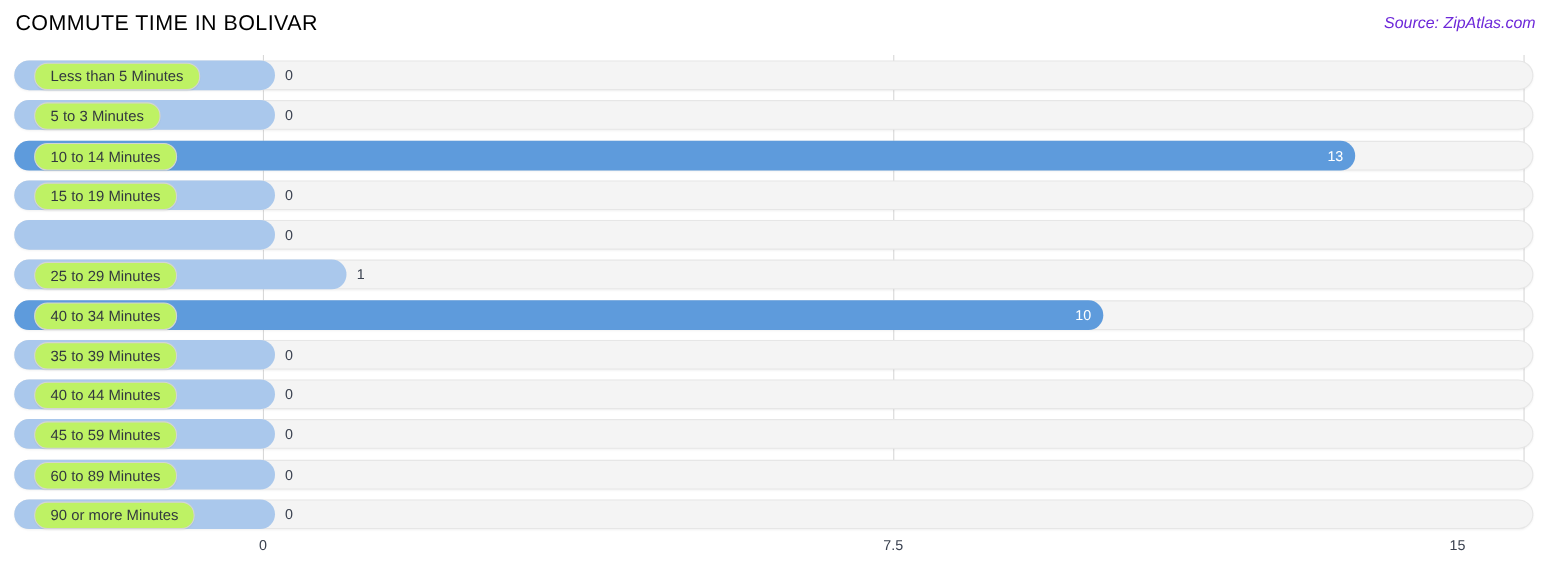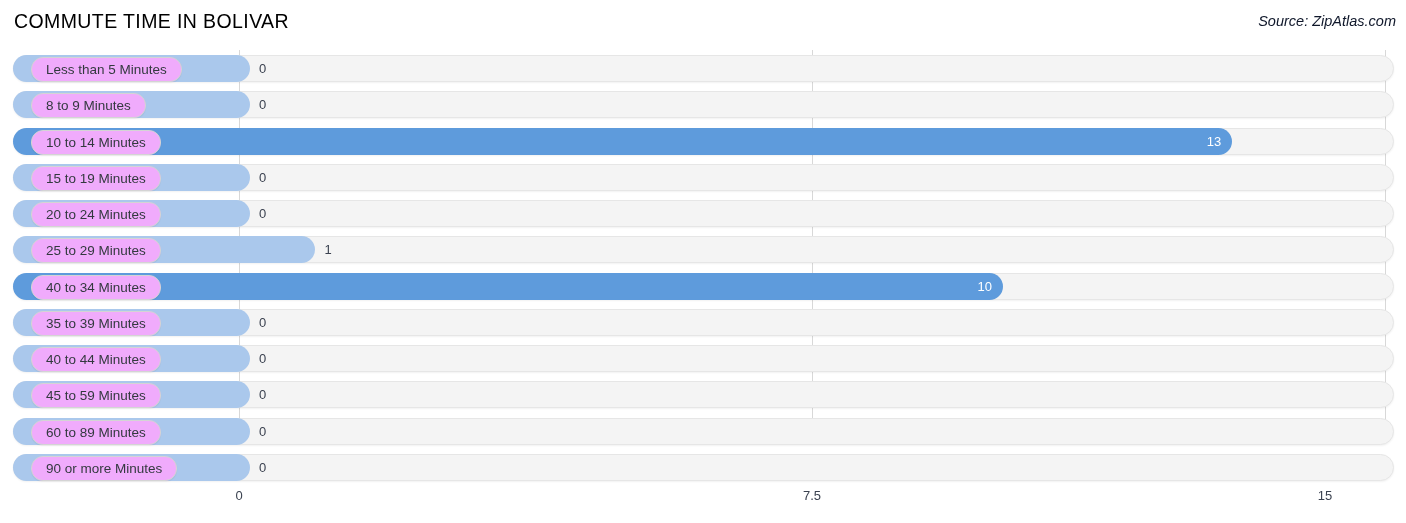--- a/index.html
+++ b/index.html
@@ -25,21 +25,21 @@
     color: #000000;
     font-weight: 400;
     white-space: nowrap;
   }
   #source-note {
     position: absolute;
     right: 10px;
     top: 13px;
     font-size: 14.5px;
     font-style: italic;
-    color: #0f172a;
+    color: #6d28d9;
     white-space: nowrap;
   }
 
   
   #plot {
     position: absolute;
     left: 0;
     top: 50px;
     width: 1406px;
     height: 435px;
@@ -103,21 +103,21 @@
     white-space: nowrap;
   }
 
   .cat-pill {
     position: absolute;
     left: 18px;
     top: 2px;
     height: 23px;
     line-height: 23px;
     padding: 0 14px;
-    background: #f0abfc;
+    background: #bef264;
     border: 1px solid #d4d4d4;
     border-radius: 12px;
     font-size: 13.5px;
     color: #33393f;
     white-space: nowrap;
     box-shadow: 0 1px 1px rgba(0,0,0,0.05);
   }
 
   
   #axis {
@@ -149,40 +149,39 @@
     <div class="row" style="top: 5px;">
       <div class="track"></div>
       <div class="bar light" style="width: 237px;"></div>
       <span class="bar-value-out" style="left: 246px;">0</span>
       <span class="cat-pill">Less than 5 Minutes</span>
     </div>
     <div class="row" style="top: 41.27px;">
       <div class="track"></div>
       <div class="bar light" style="width: 237px;"></div>
       <span class="bar-value-out" style="left: 246px;">0</span>
-      <span class="cat-pill">8 to 9 Minutes</span>
+      <span class="cat-pill">5 to 3 Minutes</span>
     </div>
     <div class="row" style="top: 77.54px;">
       <div class="track"></div>
       <div class="bar dark" style="width: 1219.2px;">
         <span class="bar-value-in">13</span>
       </div>
       <span class="cat-pill">10 to 14 Minutes</span>
     </div>
     <div class="row" style="top: 113.81px;">
       <div class="track"></div>
       <div class="bar light" style="width: 237px;"></div>
       <span class="bar-value-out" style="left: 246px;">0</span>
       <span class="cat-pill">15 to 19 Minutes</span>
     </div>
     <div class="row" style="top: 150.08px;">
       <div class="track"></div>
       <div class="bar light" style="width: 237px;"></div>
       <span class="bar-value-out" style="left: 246px;">0</span>
-      <span class="cat-pill">20 to 24 Minutes</span>
     </div>
     <div class="row" style="top: 186.35px;">
       <div class="track"></div>
       <div class="bar light" style="width: 302.4px;"></div>
       <span class="bar-value-out" style="left: 311.4px;">1</span>
       <span class="cat-pill">25 to 29 Minutes</span>
     </div>
     <div class="row" style="top: 222.62px;">
       <div class="track"></div>
       <div class="bar dark" style="width: 990px;">

